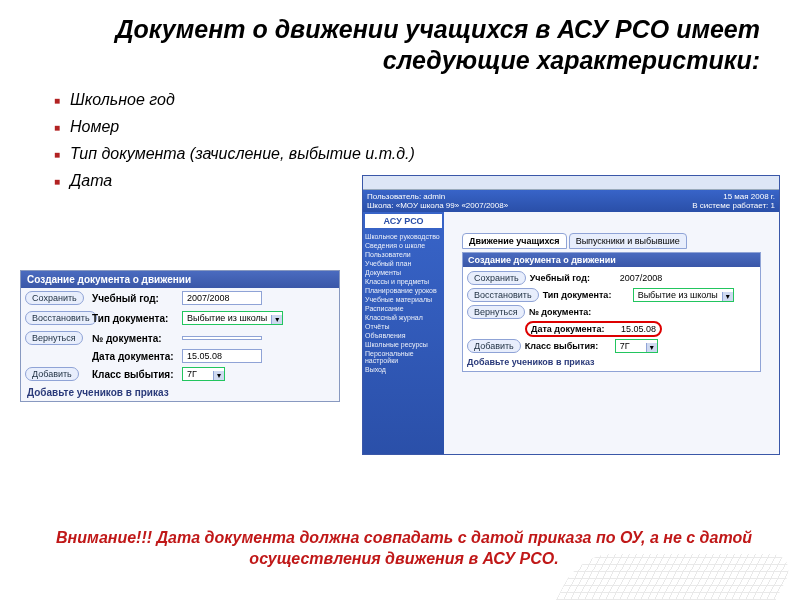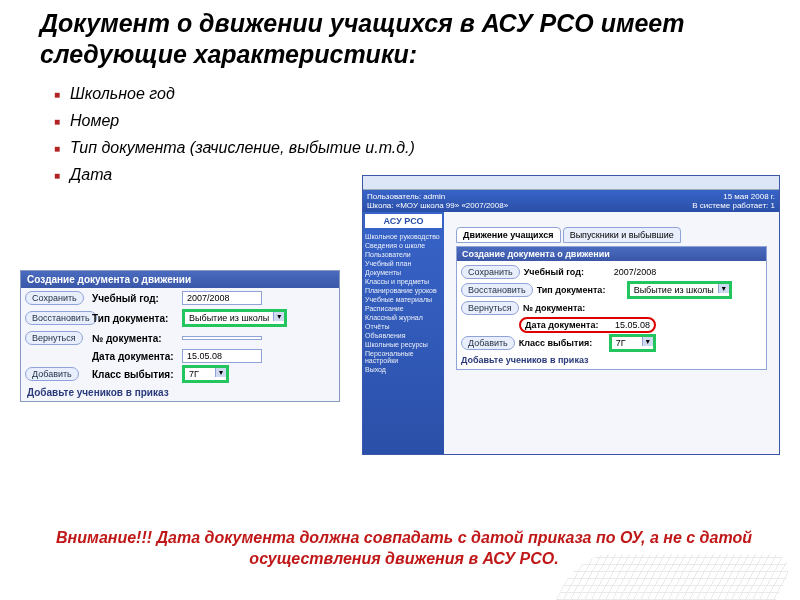--- a/index.html
+++ b/index.html
@@ -4,25 +4,25 @@
 <style>
   * { box-sizing: border-box; margin: 0; padding: 0; }
   body {
     width: 800px; height: 600px;
     background: #fff;
     font-family: Arial, sans-serif;
     position: relative;
     overflow: hidden;
   }
   .slide-title {
-    text-align: left;
+    text-align: right;
     font-size: 25px;
     font-weight: bold;
     font-style: italic;
-    padding: 8px 40px 4px 40px;
+    padding: 14px 40px 4px 40px;
     line-height: 1.25;
   }
   .bullets {
     margin: 10px 0 0 54px;
     font-size: 16px;
     font-style: italic;
   }
   .bullets li {
     list-style: none;
     margin-bottom: 9px;
@@ -77,24 +77,24 @@
   .panel-left .val {
     display:inline-block;
     border:1px solid #8fa3d6;
     background:#fff;
     padding:1px 4px;
     font-size:9px;
     min-width:80px;
   }
   .sel {
     display:inline-flex;
-    border:3px solid #22c55e;
+    border:1px solid #22c55e;
     background:#fff;
     font-size:9px;
-    align-items:flex-start;
+    align-items:flex-end;
   }
   .sel .txt { padding:1px 4px; min-width:86px; }
   .sel .arr { background:#cfd9f0; border-left:1px solid #8fa3d6; padding:0 3px; font-size:8px;}
   .panel-left .foot { color:#2a3a7a; font-weight:bold; padding:3px 6px; }
   
   .panel-right {
     position: absolute;
     left: 342px; top: -95px;
     width: 418px;
     height: 280px;
@@ -121,21 +121,21 @@
     font-size:7px;
     padding:2px;
   }
   .pr-side .logo {
     background:#fff; color:#2a4fa8;
     text-align:center; font-weight:bold;
     padding:2px 0; margin-bottom:4px;
     font-size:9px;
   }
   .pr-side .sitem { padding:1px 0; opacity:.9; }
-  .pr-main { flex:1; background:#f4f6fc; padding:12px; }
+  .pr-main { flex:1; background:#f4f6fc; padding:18px; }
   .pr-userline {
     background: linear-gradient(#3864c8,#2a4fa8);
     color:#fff; padding:2px 4px;
     font-size:8px;
     display:flex; justify-content:space-between;
   }
   .pr-tabs { display:flex; margin:3px 0; }
   .pr-tabs .tab {
     border:1px solid #8fa3d6;
     padding:2px 6px; font-size:9px;

